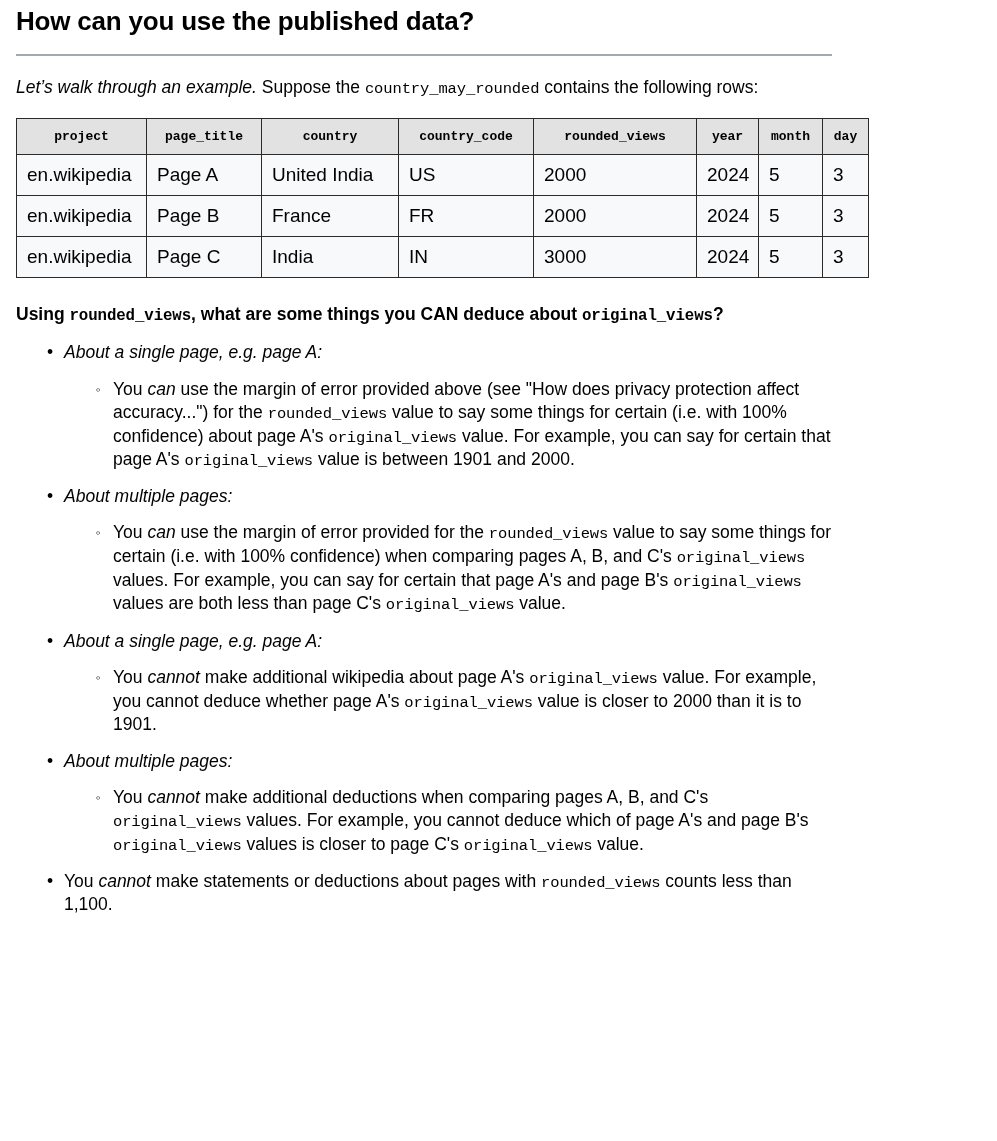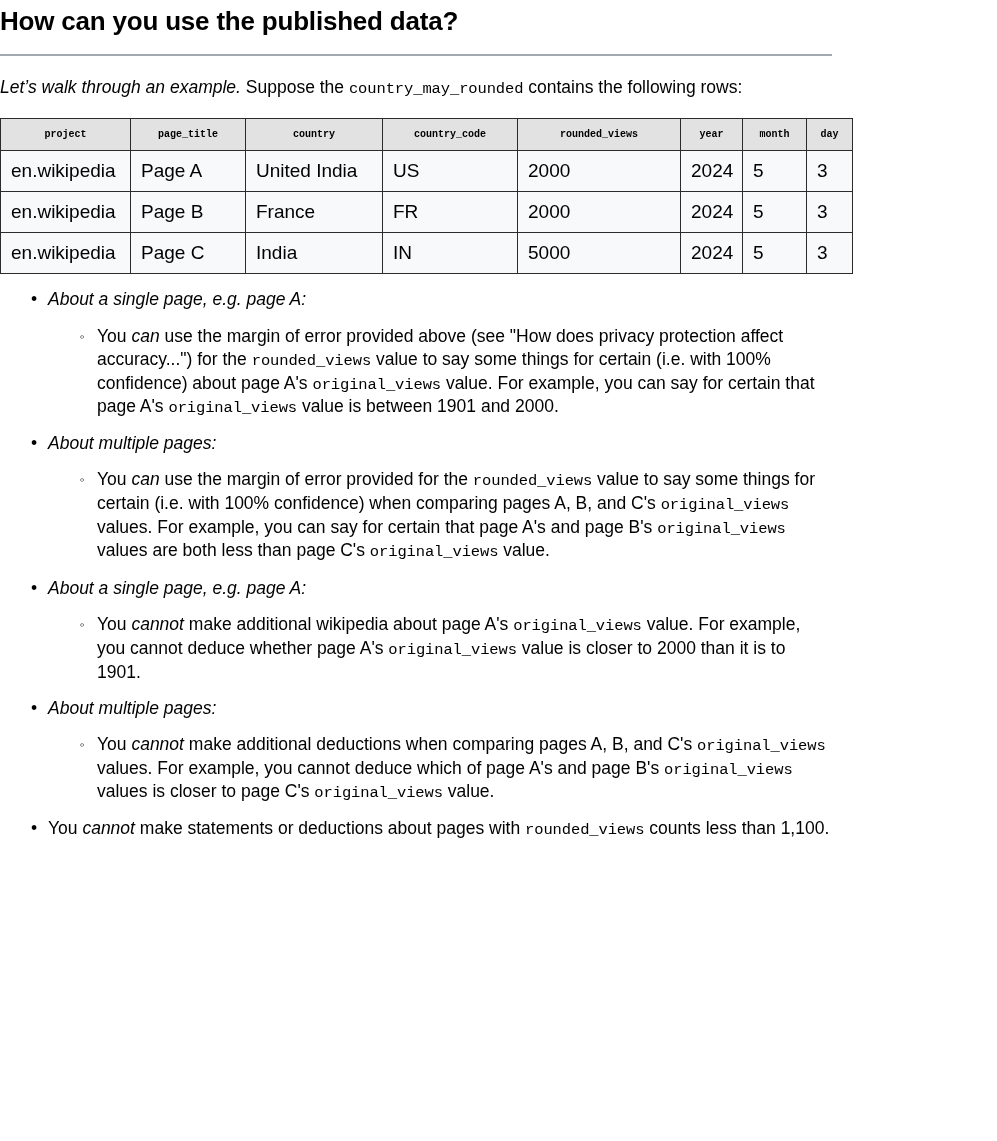--- a/index.html
+++ b/index.html
@@ -10,21 +10,21 @@
   body {
     width: 997px;
     min-height: 1141px;
     font-family: "Liberation Sans", sans-serif;
     color: #000000;
     -webkit-font-smoothing: antialiased;
   }
   .page {
     width: 846px;
     box-sizing: border-box;
-    padding: 0 14px 0 0;
+    padding: 0 14px 0 16px;
   }
   code, .mono {
     font-family: "Liberation Mono", "DejaVu Sans Mono", monospace;
     font-size: 0.885em;
     background: transparent;
     letter-spacing: -0.1px;
   }
   h1.page-title {
     font-size: 26px;
     font-weight: bold;
@@ -69,21 +69,21 @@
     font-size: 19px;
     vertical-align: middle;
     overflow: hidden;
     white-space: nowrap;
   }
   table.data-table thead th {
     background: #e2e2e2;
     text-align: center;
     font-family: "Liberation Mono", "DejaVu Sans Mono", monospace;
     font-weight: bold;
-    font-size: 10px;
+    font-size: 13px;
     padding: 10px 8px;
   }
   table.data-table tbody td {
     background: #f8f9fa;
     text-align: left;
     font-family: "Liberation Sans", sans-serif;
     font-weight: normal;
   }
   col.c-project      { width: 130px; }
   col.c-page_title   { width: 115px; }
@@ -189,29 +189,30 @@
         <td>2000</td>
         <td>2024</td>
         <td>5</td>
         <td>3</td>
       </tr>
       <tr>
         <td>en.wikipedia</td>
         <td>Page C</td>
         <td>India</td>
         <td>IN</td>
-        <td>5000</td>
+        <td>3000</td>
         <td>2024</td>
         <td>5</td>
         <td>3</td>
       </tr>
     </tbody>
   </table>
 
 
+  <h3 class="sub-head"><span>Using </span><code>rounded_views</code><span>, what are some things you CAN deduce about </span><code>original_views</code><span>?</span></h3>
 
   <ul class="lvl1">
     <li class="lvl1-item">
       <span class="bullet-disc">•</span>
       <em>About a single page, e.g. page A:</em>
       <ul class="lvl2">
         <li class="lvl2-item">
           <span class="bullet-circle">◦</span>
           <span class="li-text"><span>You </span><em>can</em><span> use the margin of error provided above (see "How does privacy protection affect accuracy...") for the </span><code>rounded_views</code><span> value to say some things for certain (i.e. with 100% confidence) about page A's </span><code>original_views</code><span> value. For example, you can say for certain that page A's </span><code>original_views</code><span> value is between 1901 and 2000.</span></span>
         </li>

